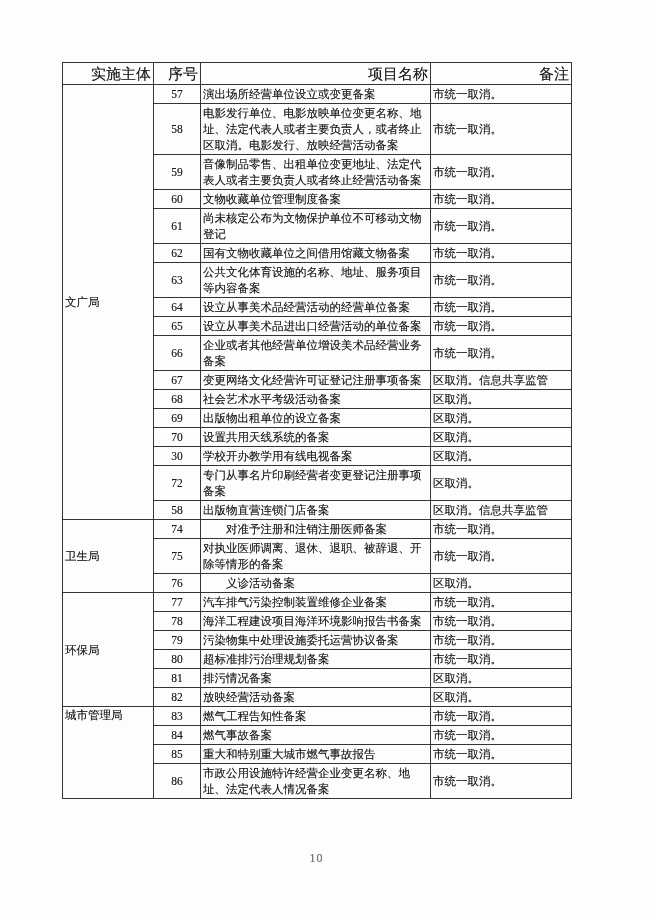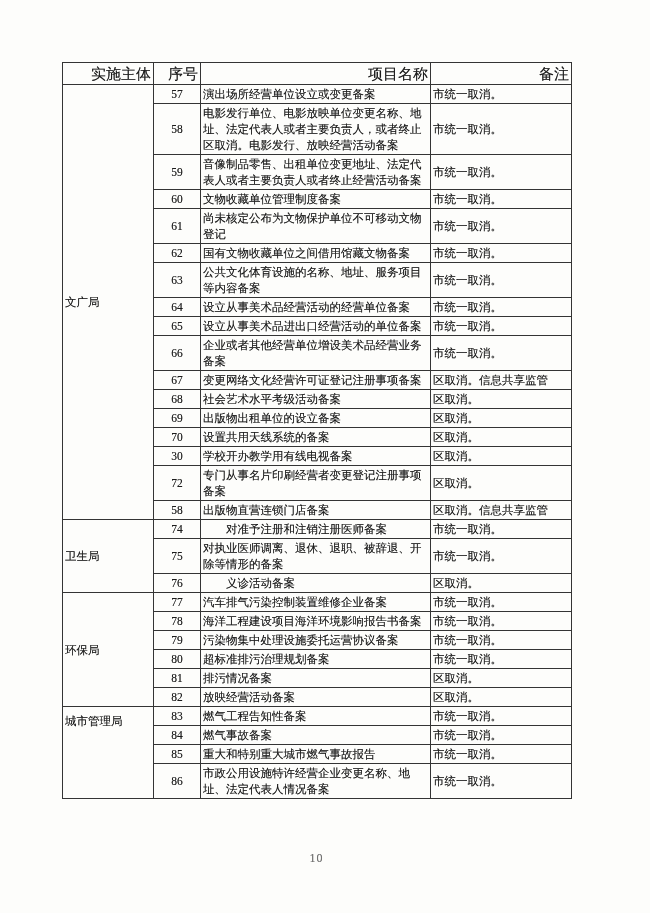--- a/index.html
+++ b/index.html
@@ -64,21 +64,21 @@
     margin-top: 22px;
   }
   td.entity {
     text-align: left;
     padding-left: 6px;
     vertical-align: middle;
     margin-left: 33px;
   }
   td.entity.top {
     vertical-align: top;
-    padding-top: 6px;
+    padding-top: 0;
   }
   .pageno {
     position: absolute;
     left: 62px;
     top: 851px;
     width: 509px;
     text-align: center;
     font-size: 12px;
     letter-spacing: 1px;
     color: #737373;

